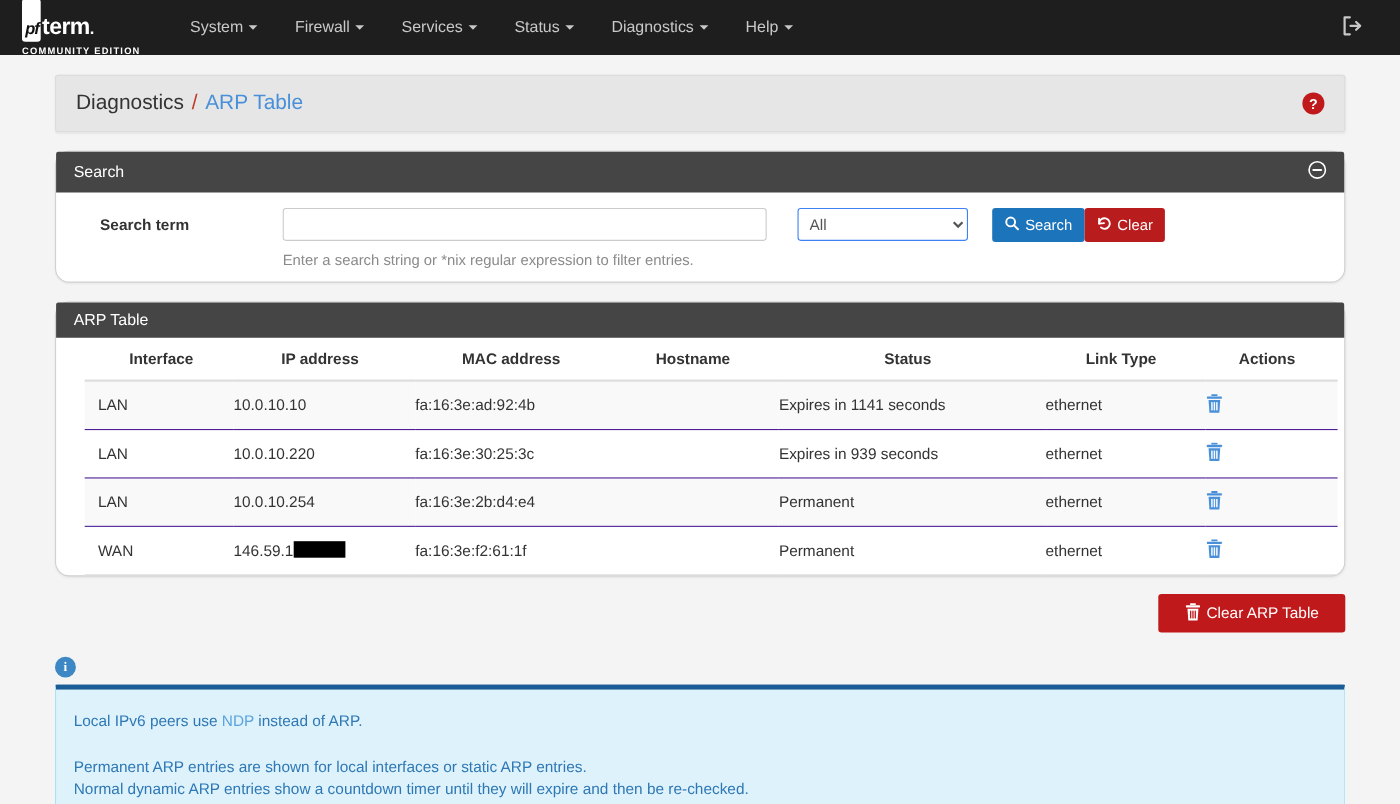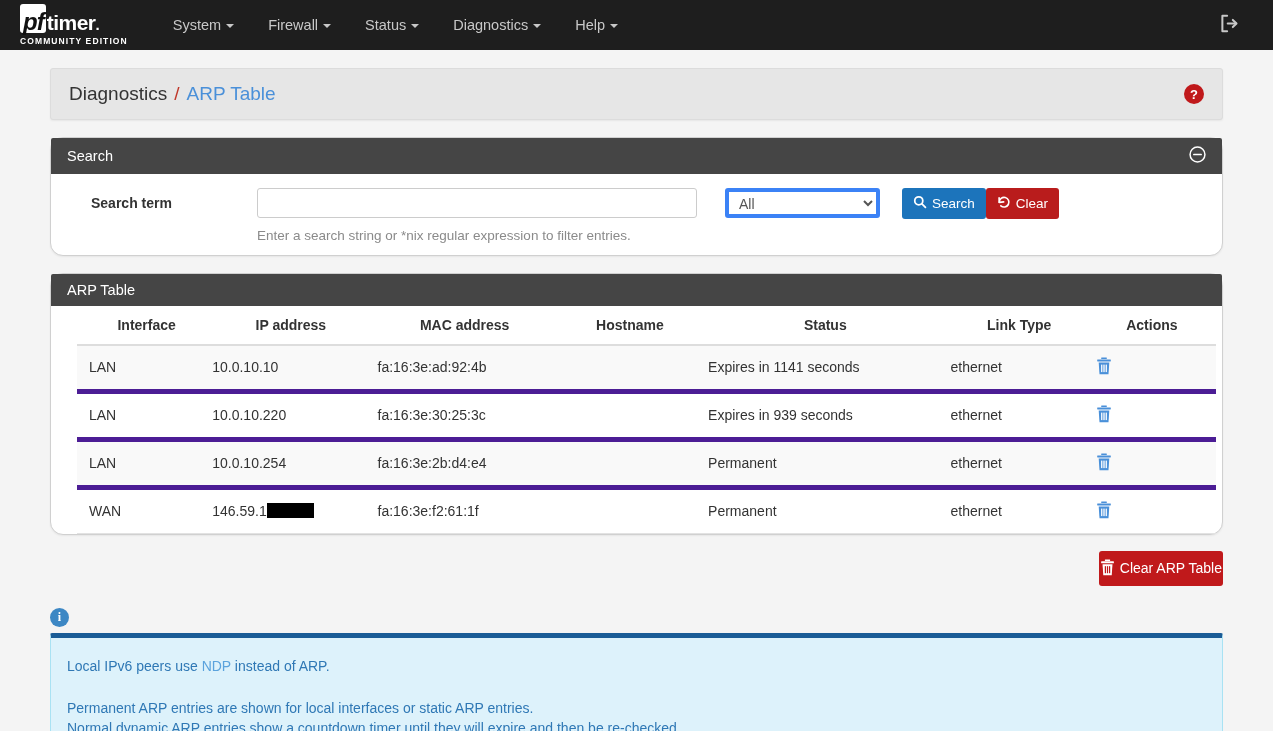--- a/index.html
+++ b/index.html
@@ -33,23 +33,23 @@
   .brand-top {
     display: flex;
     align-items: baseline;
     line-height: 1;
   }
   .brand-pf {
     background: #ffffff;
     color: #111111;
     font-weight: bold;
     font-style: italic;
-    font-size: 24px;
+    font-size: 15px;
     line-height: 21px;
-    padding: 7px 2px 1px 3px;
+    padding: 17px 2px 1px 3px;
     border-radius: 3px;
     letter-spacing: -1px;
   }
   .brand-sense {
     color: #ffffff;
     font-weight: bold;
     font-size: 21px;
     line-height: 21px;
     letter-spacing: -0.5px;
     margin-left: 1px;
@@ -192,21 +192,21 @@
     font-size: 14px;
     font-family: "Liberation Sans", sans-serif;
     color: #555;
     outline: none;
     background: #fff;
   }
   .search-select {
     width: 155px;
     height: 30px;
     margin-left: 28px;
-    border: 4px solid #3b82f6;
+    border: 1px solid #3b82f6;
     border-radius: 3px;
     padding: 3px 6px;
     font-size: 14px;
     font-family: "Liberation Sans", sans-serif;
     color: #555;
     background: #fff;
   }
   .btn {
     display: inline-flex;
     align-items: center;
@@ -216,21 +216,21 @@
     color: #fff;
     font-size: 13.5px;
     font-family: "Liberation Sans", sans-serif;
     padding: 7px 11px;
     cursor: pointer;
     line-height: 1;
     white-space: nowrap;
   }
   .btn-search { background: #1c74bb; margin-left: 22px; }
   .btn-clear  { background: #b91c1c; }
-  .btn-danger { background: #c0191b; padding: 8px 1px; font-size: 14px; justify-content: center; }
+  .btn-danger { background: #c0191b; padding: 8px 24px; font-size: 14px; justify-content: center; }
   .help-block {
     padding: 9px 16px 6px 206px;
     color: #8a8a8a;
     font-size: 13.5px;
   }
 
   
   .arp-table {
     width: 100%;
     border-collapse: collapse;
@@ -239,21 +239,21 @@
   .arp-table th {
     text-align: center;
     font-weight: bold;
     color: #333;
     padding: 11px 8px 11px 0;
     border-bottom: 2px solid #dddddd;
     font-size: 14px;
   }
   .arp-table td {
     padding: 11px 8px 11px 0;
-    border-bottom: 5px solid #4c1d95;
+    border-bottom: 1px solid #4c1d95;
     color: #333;
   }
   .arp-table tbody tr:nth-child(odd) { background: #f9f9f9; }
   .arp-table tbody tr:last-child td { border-bottom: 1px solid #e2e2e2; }
   .col-interface { width: 135px; padding-left: 12px !important; }
   .col-ip        { width: 165px; }
   .col-mac       { width: 182px; }
   .col-host      { width: 148px; }
   .col-status    { width: 242px; }
   .col-link      { width: 145px; }
@@ -315,32 +315,35 @@
   .info-gap { height: 22px; }
   .info-link { color: #5ba3dd; text-decoration: none; cursor: pointer; }
 </style>
 </head>
 <body>
 
 <div class="navbar">
   <div class="brand">
     <div class="brand-top">
       <span class="brand-pf">pf</span>
-      <span class="brand-sense">timer</span>
+      <span class="brand-sense">term</span>
       <span class="brand-dot">.</span>
     </div>
     <div class="brand-sub">COMMUNITY EDITION</div>
   </div>
 
   <div class="nav-menu">
     <div class="nav-item">
       <span>System</span><i class="caret"></i>
     </div>
     <div class="nav-item">
       <span>Firewall</span><i class="caret"></i>
+    </div>
+    <div class="nav-item">
+      <span>Services</span><i class="caret"></i>
     </div>
     <div class="nav-item">
       <span>Status</span><i class="caret"></i>
     </div>
     <div class="nav-item">
       <span>Diagnostics</span><i class="caret"></i>
     </div>
     <div class="nav-item">
       <span>Help</span><i class="caret"></i>
     </div>

